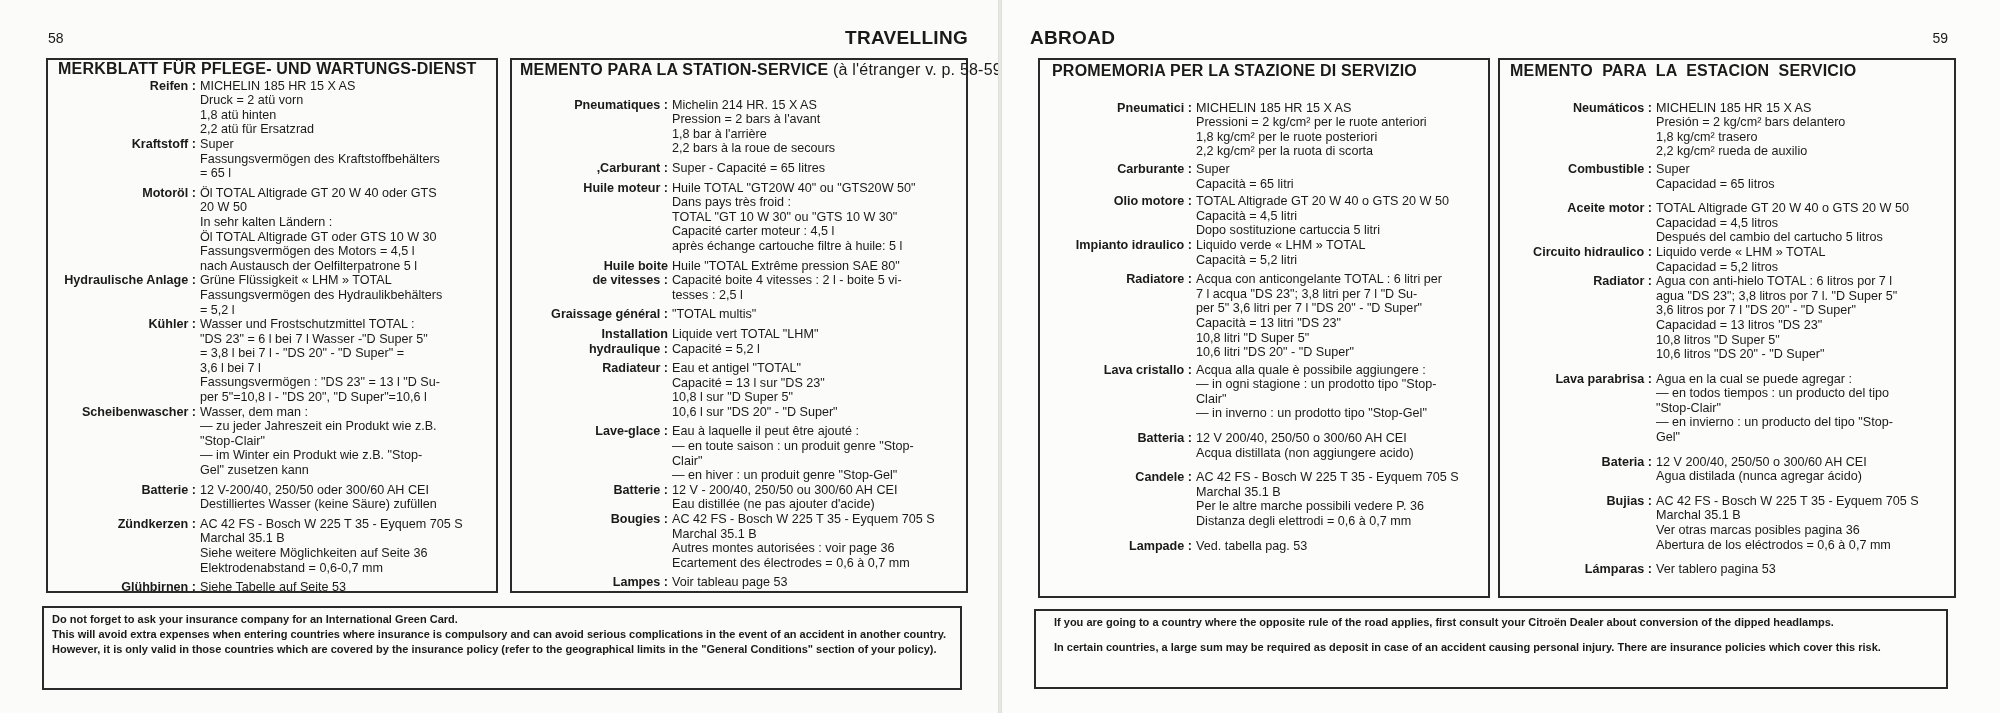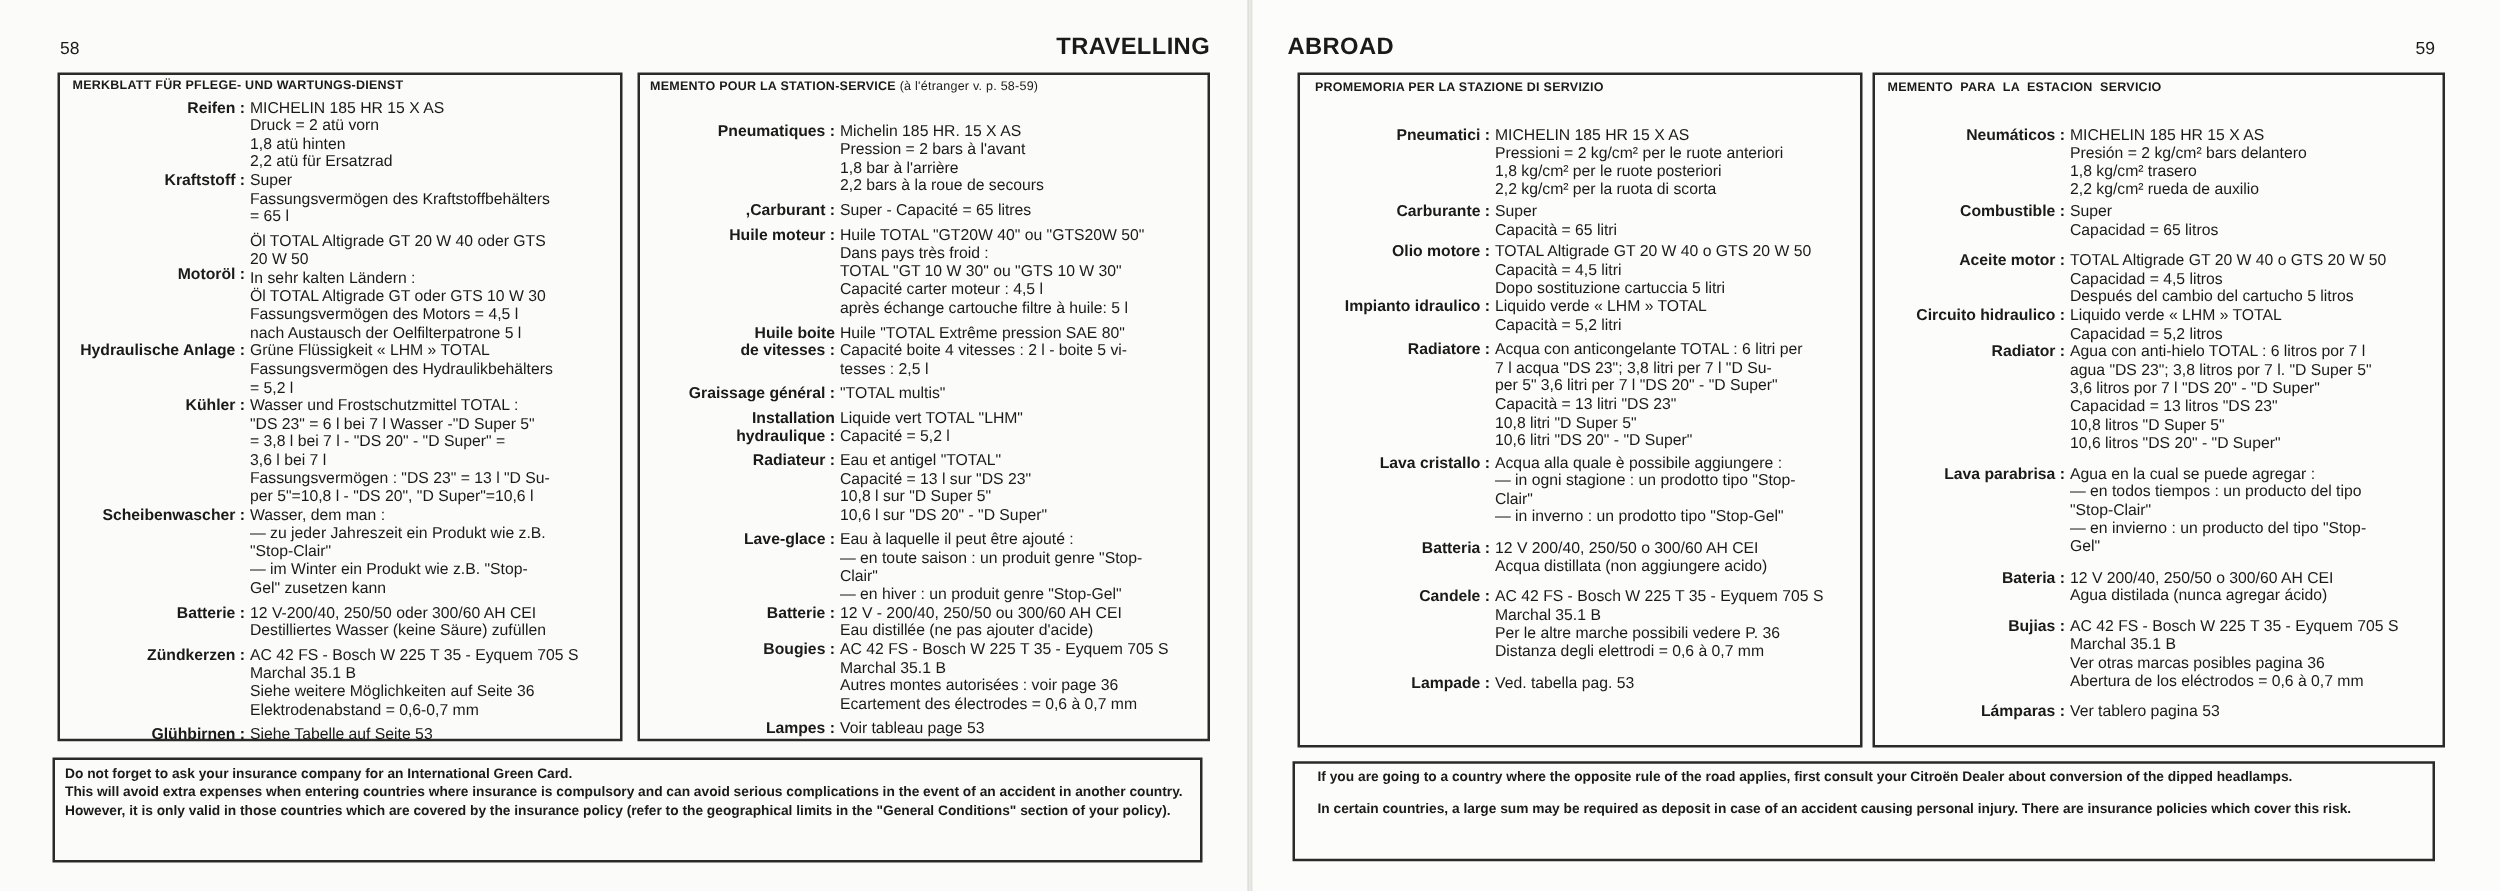--- a/index.html
+++ b/index.html
@@ -17,21 +17,21 @@
     position: absolute; left: 998px; top: 0; width: 4px; height: 713px;
     background: linear-gradient(to right, #d8d8d4, #ecece8, #d8d8d4);
   }
   .page-num { position: absolute; top: 30px; font-size: 14px; }
   .page-title { position: absolute; top: 27px; font-size: 19px; font-weight: bold; letter-spacing: 0.3px; }
 
   .box {
     position: absolute; border: 2px solid #2a2a2a; background: transparent;
     font-size: 12.6px; line-height: 14.6px;
   }
-  .box-title { font-weight: bold; font-size: 10px; letter-spacing: 0.2px; white-space: nowrap; }
+  .box-title { font-weight: bold; font-size: 16px; letter-spacing: 0.2px; white-space: nowrap; }
   .box-title .sub { font-weight: normal; }
   .entries { margin-top: 2px; }
   .entry { display: flex; margin-bottom: 0; }
   .entry .lbl {
     flex: 0 0 auto; text-align: right; font-weight: bold; white-space: pre-line;
     padding-right: 4px;
   }
   .entry .val { flex: 1 1 auto; white-space: pre-line; }
   .gap-s { margin-top: 5px; }
   .gap-m { margin-top: 10px; }
@@ -62,21 +62,21 @@
                   1,8 atü hinten
                   2,2 atü für Ersatzrad</div>
         </div>
         <div class="entry">
           <div class="lbl" style="width: 138px;">Kraftstoff :</div>
           <div class="val">Super
 Fassungsvermögen des Kraftstoffbehälters
 = 65 l</div>
         </div>
         <div class="entry gap-s">
-          <div class="lbl" style="width: 138px; margin-top: 26px;">Motoröl :</div>
+          <div class="lbl" style="width: 138px;">Motoröl :</div>
           <div class="val">Öl TOTAL Altigrade GT 20 W 40 oder GTS
 20 W 50
 In sehr kalten Ländern :
 Öl TOTAL Altigrade GT oder GTS 10 W 30
 Fassungsvermögen des Motors = 4,5 l
 nach Austausch der Oelfilterpatrone 5 l</div>
         </div>
         <div class="entry">
           <div class="lbl" style="width: 138px;">Hydraulische  Anlage :</div>
           <div class="val">Grüne Flüssigkeit « LHM » TOTAL
@@ -114,27 +114,27 @@
         </div>
         <div class="entry gap-s">
           <div class="lbl" style="width: 138px;">Glühbirnen :</div>
           <div class="val">Siehe Tabelle auf Seite 53</div>
         </div>
       </div>
   </div>
 
   <div class="box" style="left:510px; top:58px; width:458px; height:535px; padding:3px 0 0 8px; box-sizing:border-box;">
     <div class="box-title">
-      <span>MEMENTO POUR LA STATION-SERVICE</span>
+      <span>MEMENTO PARA LA STATION-SERVICE</span>
       <span class="sub">(à l'étranger v. p. 58-59)</span>
     </div>
     <div class="entries" id="fr-entries" style="margin-top:20px;">
         <div class="entry">
           <div class="lbl" style="width: 148px;">Pneumatiques :</div>
-          <div class="val">Michelin 185 HR. 15 X AS
+          <div class="val">Michelin 214 HR. 15 X AS
 Pression  =  2    bars à l'avant
                     1,8 bar  à l'arrière
                     2,2 bars à la roue de secours</div>
         </div>
         <div class="entry gap-s">
           <div class="lbl" style="width: 148px;">,Carburant :</div>
           <div class="val">Super - Capacité = 65 litres</div>
         </div>
         <div class="entry gap-s">
           <div class="lbl" style="width: 148px;">Huile moteur :</div>

